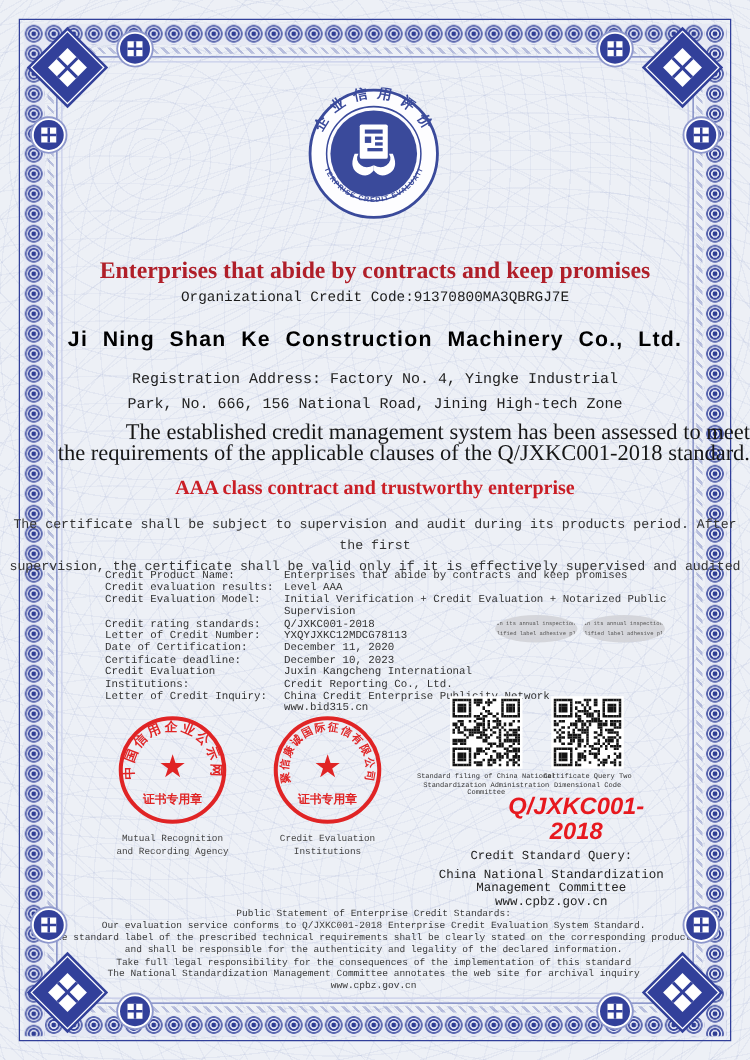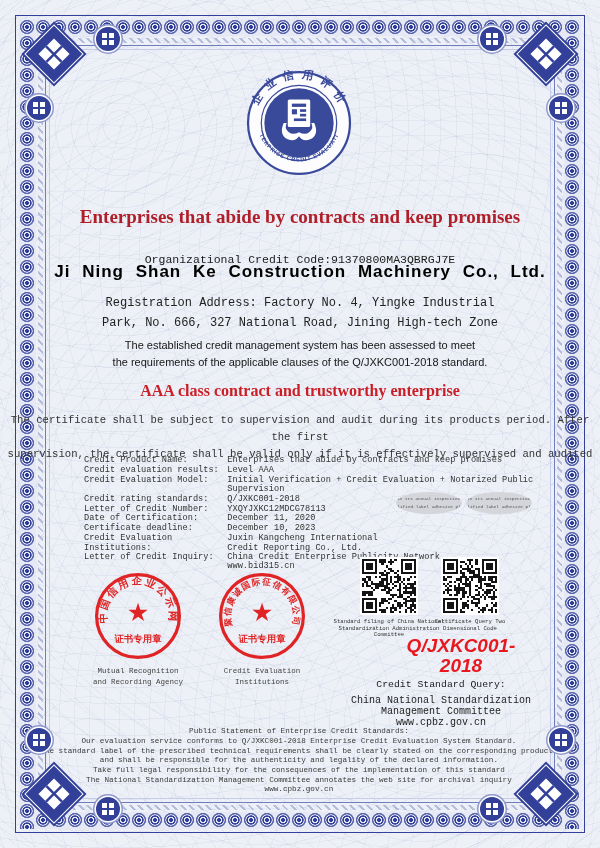--- a/index.html
+++ b/index.html
@@ -47,24 +47,24 @@
     box-shadow:0 0 0 1.5px #fff,0 0 0 3px #8e98cc;}
   .circ::after{content:'';position:absolute;inset:6px;background-color:#fff;
     background-image:linear-gradient(#32409a,#32409a),linear-gradient(#32409a,#32409a);
     background-size:2px 100%,100% 2px;background-position:center;background-repeat:no-repeat;}
   .circ.h{left:84px;top:15px;} .circ.v{left:15px;top:84px;}
   
   .abs{position:absolute;}
   .ctr{left:0;width:600px;text-align:center;}
   .logo{left:246px;top:70px;width:106px;height:106px;}
   .title{top:206px;font-family:"Liberation Serif","DejaVu Serif",serif;font-weight:700;font-size:19px;color:#b01f29;}
-  .orgcode{top:253px;font-family:"Liberation Mono","DejaVu Sans Mono",monospace;font-size:11.5px;color:#1b1b1b;}
+  .orgcode{top:232px;font-family:"Liberation Mono","DejaVu Sans Mono",monospace;font-size:11.5px;color:#1b1b1b;}
   .company{top:262px;font-weight:700;font-size:17px;color:#000;letter-spacing:1px;word-spacing:6px;}
   .address{top:293px;font-family:"Liberation Mono","DejaVu Sans Mono",monospace;font-size:12px;line-height:20px;color:#222;white-space:pre-line;}
-  .assess{top:337px;font-family:Liberation Sans, sans-serif;font-size:11px;line-height:17px;color:#161616;white-space:pre-line;}
+  .assess{top:337px;font-family:Liberation Serif, serif;font-size:18px;line-height:17px;color:#161616;white-space:pre-line;text-align:right;}
   .award{top:382px;font-family:"Liberation Serif","DejaVu Serif",serif;font-weight:700;font-size:16px;color:#ca1e26;}
   .superv{top:412px;font-family:"Liberation Mono","DejaVu Sans Mono",monospace;font-size:10.6px;line-height:17px;color:#333;white-space:pre-line;}
   .details{left:84px;top:456px;width:640px;font-family:"Liberation Mono","DejaVu Sans Mono",monospace;
     font-size:12px;line-height:13.4px;color:#333;transform:scale(0.72);transform-origin:left top;}
   .drow{display:flex;}
   .drow .lbl{width:199px;flex:none;}
   .drow .val{white-space:pre-line;}
   .badge{top:492px;width:66px;height:22px;border-radius:50%;background:rgba(210,211,216,.9);
     display:flex;flex-direction:column;align-items:center;justify-content:center;overflow:hidden;}
   .badge span{font-family:"Liberation Mono","DejaVu Sans Mono",monospace;font-size:8px;line-height:8.5px;color:#555;
@@ -152,21 +152,21 @@
         <path d="M37 52 q-5 12 4 16 q7 3 11 -3 l0 -4 q-6 3 -10 0 q-5 -4 -2 -9 z" fill="#fff"></path>
         <path d="M67 52 q5 12 -4 16 q-7 3 -11 -3 l0 -4 q6 3 10 0 q5 -4 2 -9 z" fill="#fff"></path>
       </g>
     </svg>
   </div>
 
   <div class="abs ctr title">Enterprises that abide by contracts and keep promises</div>
   <div class="abs ctr orgcode"><span>Organizational Credit Code:</span><span>91370800MA3QBRGJ7E</span></div>
   <div class="abs ctr company">Ji Ning Shan Ke Construction Machinery Co., Ltd.</div>
   <div class="abs ctr address">Registration Address: Factory No. 4, Yingke Industrial
-Park, No. 666, 327 National Road, Jining High-tech Zone</div>
+Park, No. 666, 156 National Road, Jining High-tech Zone</div>
   <div class="abs ctr assess">The established credit management system has been assessed to meet
 the requirements of the applicable clauses of the Q/JXKC001-2018 standard.</div>
   <div class="abs ctr award">AAA class contract and trustworthy enterprise</div>
   <div class="abs ctr superv">The certificate shall be subject to supervision and audit during its products period. After the first
 supervision, the certificate shall be valid only if it is effectively supervised and audited</div>
 
   <div class="abs details">
     <div class="drow">
         <div class="lbl">Credit Product Name:</div>
         <div class="val">Enterprises that abide by contracts and keep promises</div>

